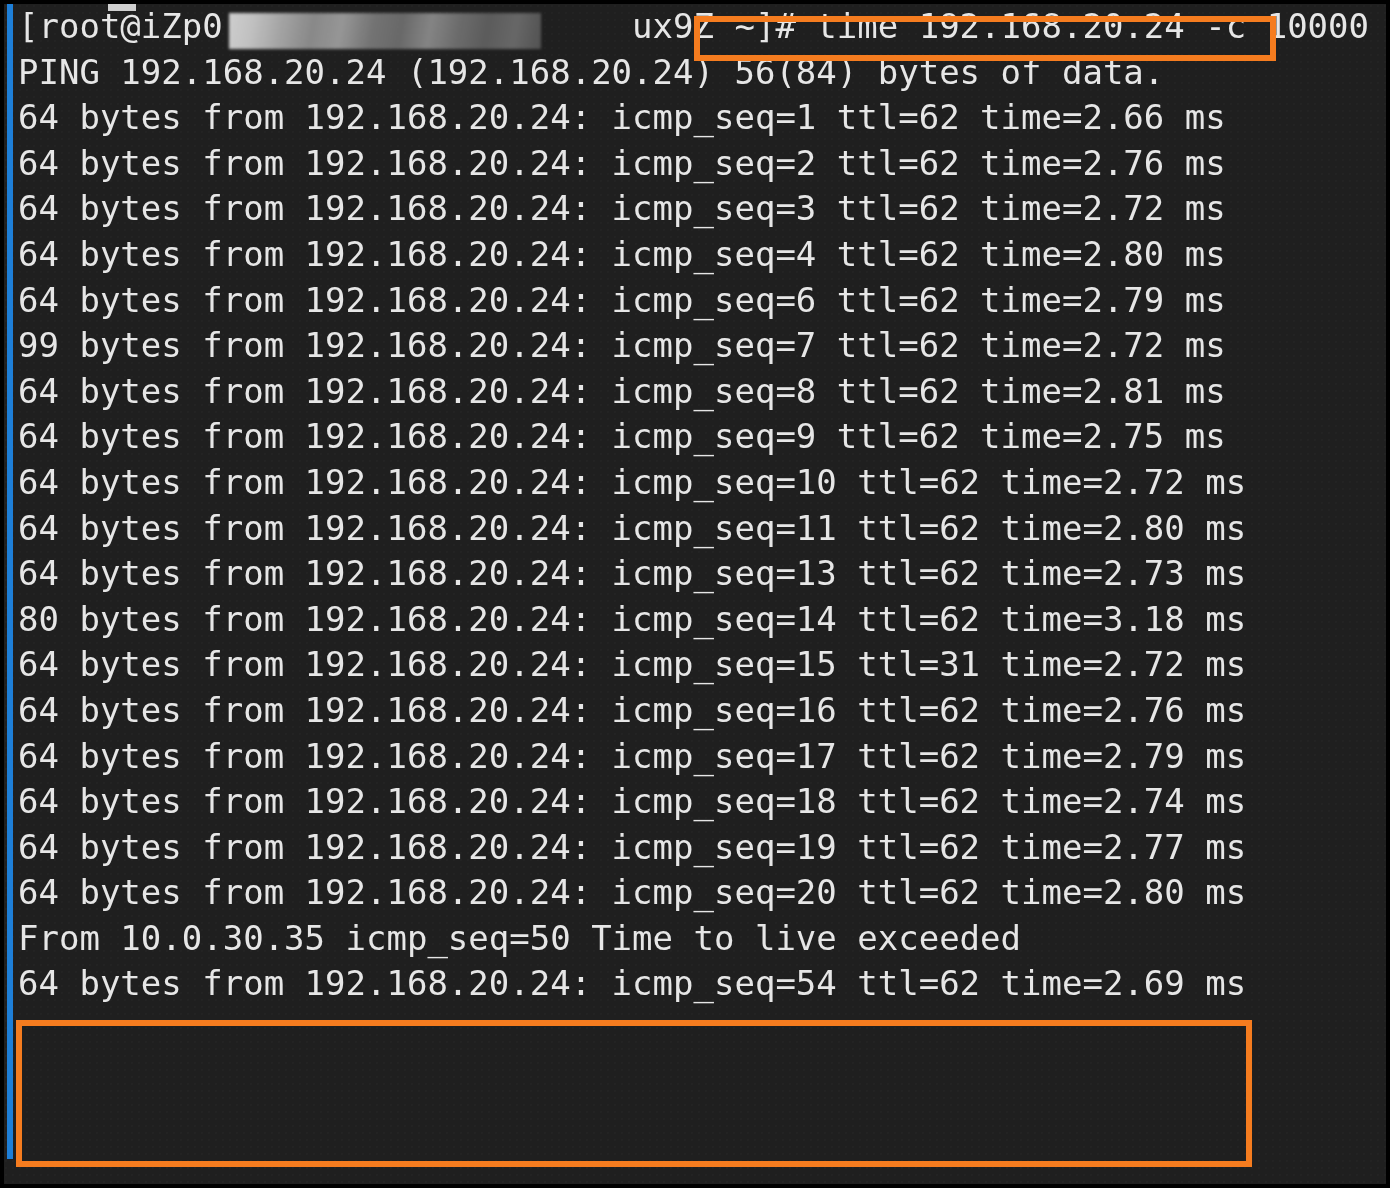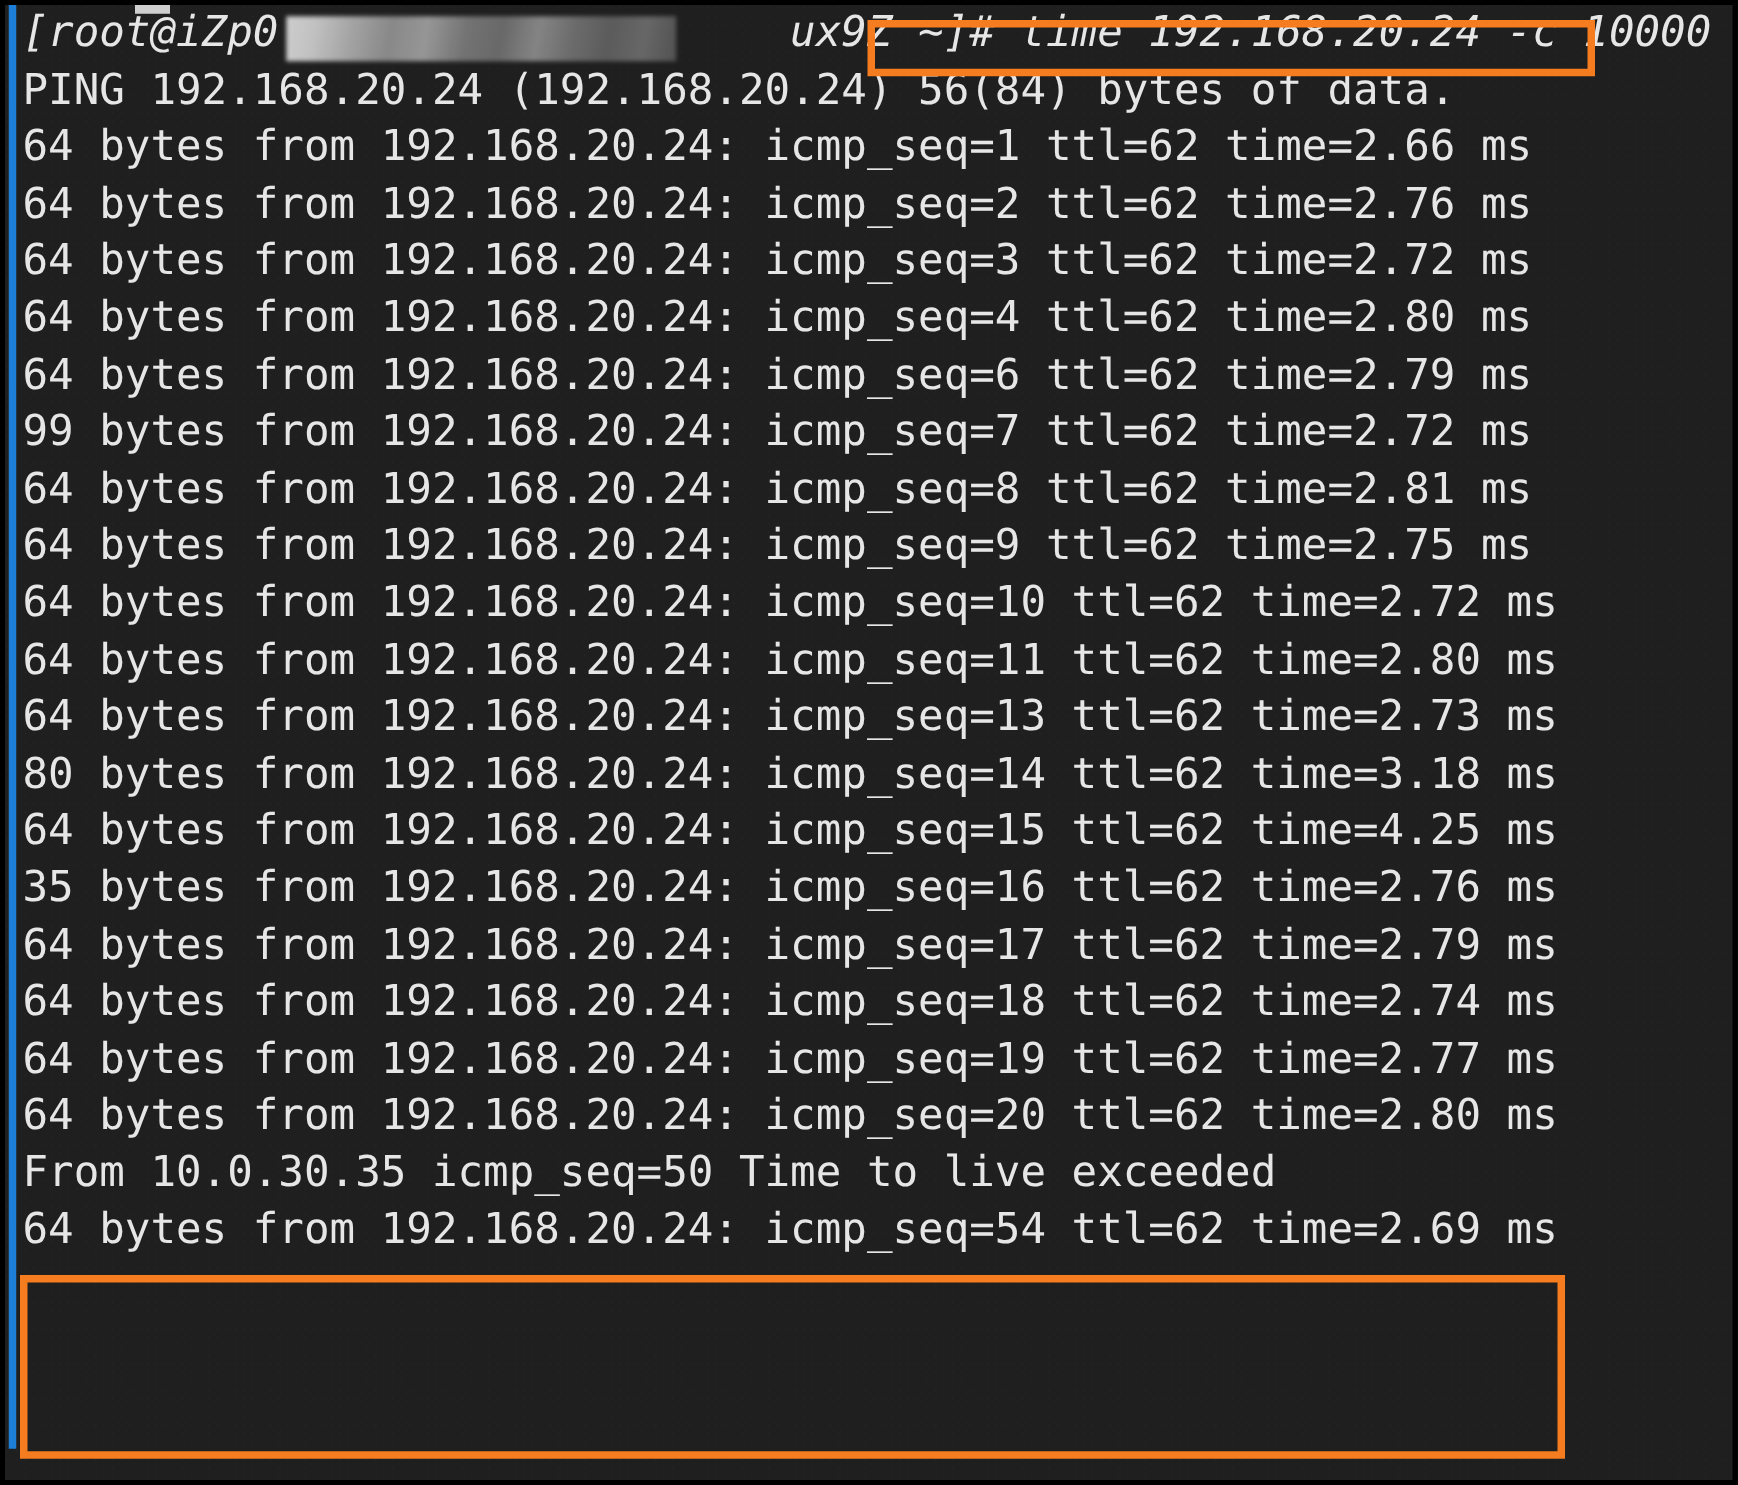--- a/index.html
+++ b/index.html
@@ -80,21 +80,21 @@
   .line {
     height: 45.6px;
     line-height: 45.6px;
     font-size: 34px;
     letter-spacing: 0px;
     color: #e6e6e6;
     white-space: pre;
     font-family: "DejaVu Sans Mono", "Liberation Mono", monospace;
   }
 
-  .line .seg { white-space: pre; font-style: italic; }
+  .line .seg { white-space: pre; }
 
   
   #redaction {
     position: absolute;
     left: 225px;
     top: 9px;
     width: 312px;
     height: 36px;
     z-index: 6;
     background: linear-gradient(100deg,
@@ -150,22 +150,22 @@
       <div class="line">64 bytes from 192.168.20.24: icmp_seq=3 ttl=62 time=2.72 ms</div>
       <div class="line">64 bytes from 192.168.20.24: icmp_seq=4 ttl=62 time=2.80 ms</div>
       <div class="line">64 bytes from 192.168.20.24: icmp_seq=6 ttl=62 time=2.79 ms</div>
       <div class="line">99 bytes from 192.168.20.24: icmp_seq=7 ttl=62 time=2.72 ms</div>
       <div class="line">64 bytes from 192.168.20.24: icmp_seq=8 ttl=62 time=2.81 ms</div>
       <div class="line">64 bytes from 192.168.20.24: icmp_seq=9 ttl=62 time=2.75 ms</div>
       <div class="line">64 bytes from 192.168.20.24: icmp_seq=10 ttl=62 time=2.72 ms</div>
       <div class="line">64 bytes from 192.168.20.24: icmp_seq=11 ttl=62 time=2.80 ms</div>
       <div class="line">64 bytes from 192.168.20.24: icmp_seq=13 ttl=62 time=2.73 ms</div>
       <div class="line">80 bytes from 192.168.20.24: icmp_seq=14 ttl=62 time=3.18 ms</div>
-      <div class="line">64 bytes from 192.168.20.24: icmp_seq=15 ttl=62 time=4.25 ms</div>
-      <div class="line">35 bytes from 192.168.20.24: icmp_seq=16 ttl=62 time=2.76 ms</div>
+      <div class="line">64 bytes from 192.168.20.24: icmp_seq=15 ttl=31 time=2.72 ms</div>
+      <div class="line">64 bytes from 192.168.20.24: icmp_seq=16 ttl=62 time=2.76 ms</div>
       <div class="line">64 bytes from 192.168.20.24: icmp_seq=17 ttl=62 time=2.79 ms</div>
       <div class="line">64 bytes from 192.168.20.24: icmp_seq=18 ttl=62 time=2.74 ms</div>
       <div class="line">64 bytes from 192.168.20.24: icmp_seq=19 ttl=62 time=2.77 ms</div>
       <div class="line">64 bytes from 192.168.20.24: icmp_seq=20 ttl=62 time=2.80 ms</div>
 
       <div class="line">From 10.0.30.35 icmp_seq=50 Time to live exceeded</div>
       <div class="line">64 bytes from 192.168.20.24: icmp_seq=54 ttl=62 time=2.69 ms</div>
 
     </div>
 

